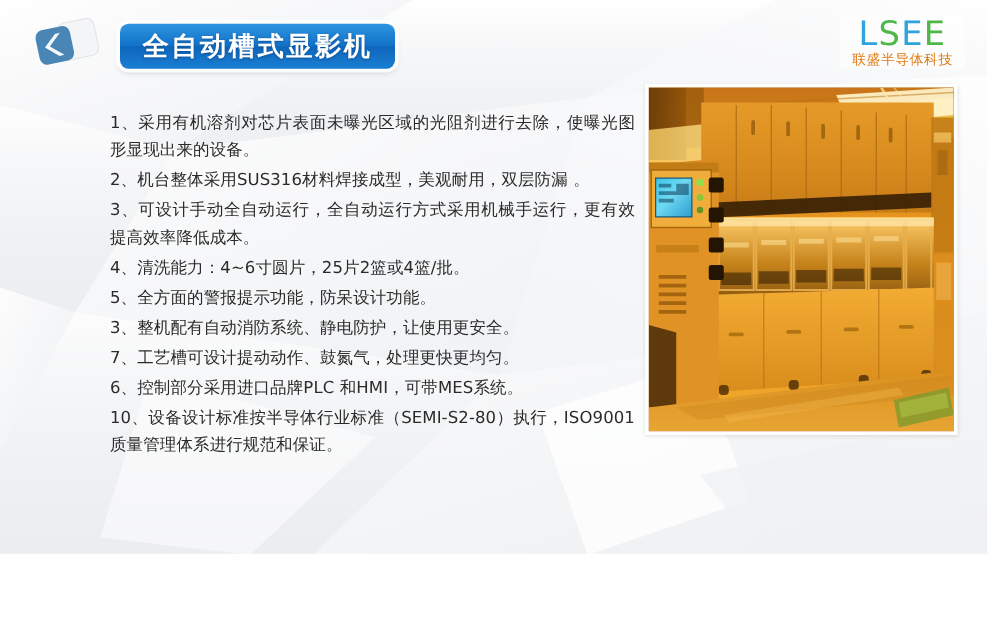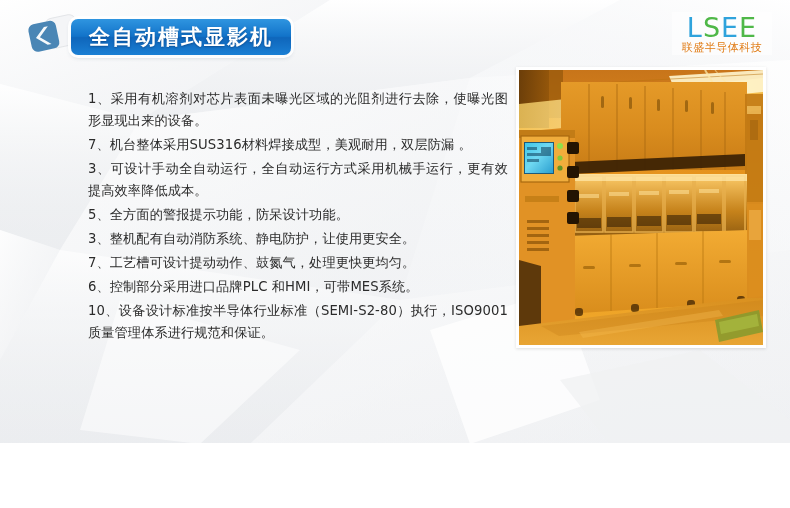--- a/index.html
+++ b/index.html
@@ -24,21 +24,21 @@
   .bg-poly{position:absolute;left:0;top:0;width:790px;height:444px;}
   .bottom-white{
     position:absolute;left:0;top:443px;width:790px;height:65px;background:#ffffff;
   }
   
   .header{position:absolute;left:0;top:0;width:790px;height:68px;}
   .diamond-mark{
     position:absolute;left:24px;top:14px;width:62px;height:44px;
   }
   .title-banner{
-    position:absolute;left:71px;top:19px;
+    position:absolute;left:96px;top:19px;
     height:36px;
     padding:0 18px;
     display:flex;align-items:center;justify-content:center;
     border-radius:7px;
     background:linear-gradient(180deg,#2f95e0 0%,#1273c9 48%,#0f66bb 52%,#1a7fd4 100%);
     box-shadow:0 0 0 3px rgba(255,255,255,0.92),0 2px 5px rgba(60,90,120,0.30);
   }
   .title-banner .txt{
     color:#ffffff;
     font-size:21px;
@@ -149,22 +149,23 @@
     <div class="logo">
       <div class="logo-word">
         <span style="color:#2fa3dc">L</span><span style="color:#4fb848">S</span><span style="color:#2fa3dc">E</span><span style="color:#4fb848">E</span>
       </div>
       <div class="logo-sub">联盛半导体科技</div>
     </div>
   </div>
 
   <div class="copy">
     <p>1、采用有机溶剂对芯片表面未曝光区域的光阻剂进行去除，使曝光图形显现出来的设备。</p>
-    <p>7、机台整体采用SUS316材料焊接成型，美观耐用，双层防漏 。</p>
+    <p>2、机台整体采用SUS316材料焊接成型，美观耐用，双层防漏 。</p>
     <p>3、可设计手动全自动运行，全自动运行方式采用机械手运行，更有效提高效率降低成本。</p>
+    <p>4、清洗能力：4~6寸圆片，25片2篮或4篮/批。</p>
     <p>5、全方面的警报提示功能，防呆设计功能。</p>
     <p>3、整机配有自动消防系统、静电防护，让使用更安全。</p>
     <p>7、工艺槽可设计提动动作、鼓氮气，处理更快更均匀。</p>
     <p>6、控制部分采用进口品牌PLC 和HMI，可带MES系统。</p>
     <p>10、设备设计标准按半导体行业标准（SEMI-S2-80）执行，ISO9001质量管理体系进行规范和保证。</p>
   </div>
 
   <div class="photo-wrap">
     <div class="photo">
       <svg class="ph-svg" viewBox="0 0 244 275" preserveAspectRatio="none">

